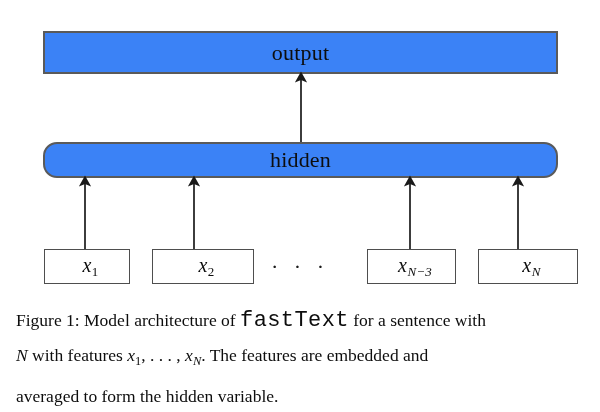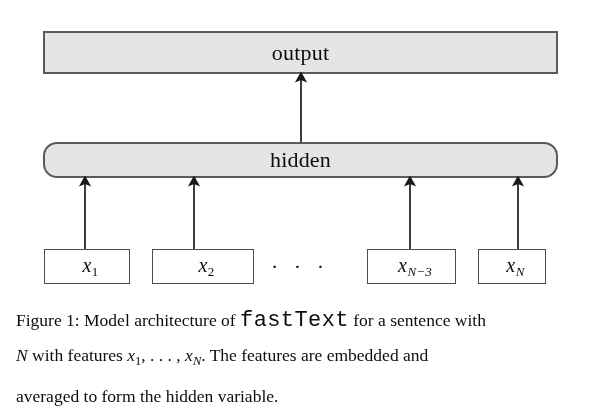--- a/index.html
+++ b/index.html
@@ -28,21 +28,21 @@
     position: absolute;
     left: 0; top: 0;
     width: 600px;
     height: 296px;
   }
 
   .layer-box {
     position: absolute;
     box-sizing: border-box;
     border: 2px solid #5a5a5a;
-    background: #e5e5e5;
+    background: #3b82f6;
     display: flex;
     align-items: center;
     justify-content: center;
   }
   .layer-label {
     font-family: "Liberation Serif", "DejaVu Serif", serif;
     font-size: 22px;
     line-height: 1;
     color: #0d0d0d;
     letter-spacing: 0.2px;
@@ -90,21 +90,21 @@
     margin-left: 0.5px;
     letter-spacing: 0.2px;
   }
   .token-label .sub .digit {
     font-style: normal;
   }
 
   #token-box-0 { left: 44px;  width: 86px; }
   #token-box-1 { left: 152px; width: 102px; text-align: right; }
   #token-box-2 { left: 367px; width: 89px; }
-  #token-box-3 { left: 478px; width: 68px; }
+  #token-box-3 { left: 478px; width: 100px; }
 
   .ellipsis {
     position: absolute;
     left: 268px;
     top: 254px;
     width: 64px;
     height: 26px;
     display: flex;
     align-items: center;
     justify-content: center;

